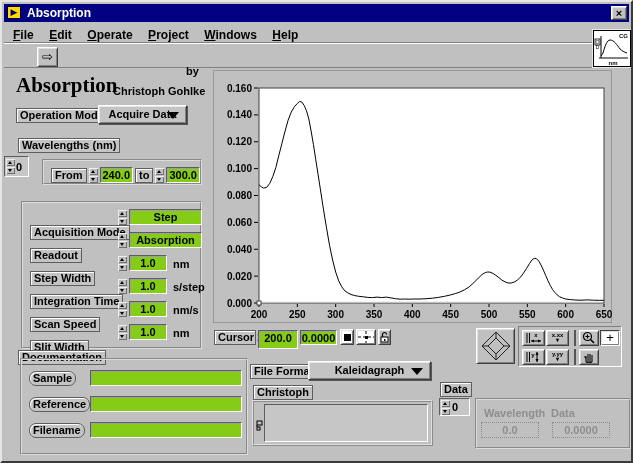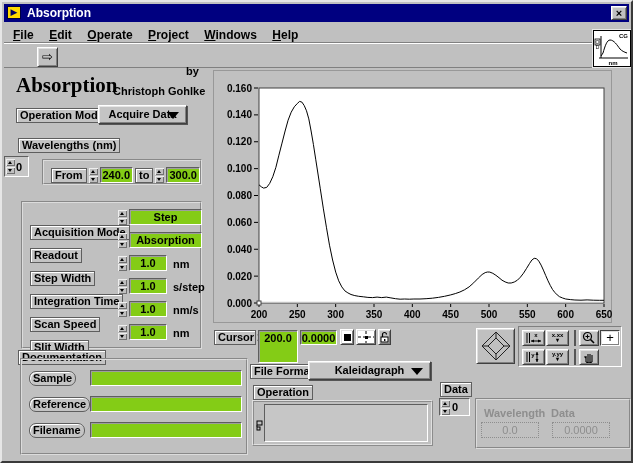--- a/index.html
+++ b/index.html
@@ -92,21 +92,21 @@
   .doc-row .valbox { position:absolute; left:62px; top:2px; width:152px; height:16px; }
 
   
   #graph { position:absolute; left:211px; top:68px; width:399px; height:253px;
     border:1px solid #989898; background:#c0c0c0; }
   #chart { overflow:visible; }
   #chart text { font-family:"Liberation Sans",sans-serif; font-size:10px; font-weight:bold; fill:#000; }
 
   
   #cursor-name { left:212px; top:328px; width:42px; text-align:center; }
-  #cursor-x { position:absolute; left:256px; top:328px; width:40px; height:33px; }
+  #cursor-x { position:absolute; left:256px; top:328px; width:40px; height:19px; }
   #cursor-y { position:absolute; left:298px; top:328px; width:37px; height:15px; }
   #cursor-color { position:absolute; left:338px; top:327px; width:14px; height:16px; background:#fff; }
   #cursor-color b { width:7px; height:7px; background:#000; }
   #cursor-style { position:absolute; left:354px; top:327px; width:20px; height:16px; background:#fff; }
   #cursor-lock { position:absolute; left:376px; top:327px; width:13px; height:16px; }
 
   
   #pal-diamond { position:absolute; left:474px; top:326px; width:39px; height:36px; }
   #palette { position:absolute; left:516px; top:324px; width:104px; height:41px;
     border:1px solid; border-color:#808080 #fff #fff #808080; padding:2px 0 0 3px; }
@@ -132,21 +132,21 @@
   #data-label { left:438px; top:380px; }
   #data-spin { position:absolute; left:437px; top:396px; width:31px; height:18px;
     border:1px solid; border-color:#5e5e5e #fff #fff #5e5e5e; background:#c6c6c6;
     display:flex; align-items:center; padding-left:1px; gap:2px; }
   #data-spin .num { font-size:11px; font-weight:bold; }
   #data-frame { left:473px; top:396px; width:156px; height:51px;padding-left:24px; }
   .gray-lbl { position:absolute; font-size:11px; font-weight:bold; color:#8e8e8e; }
   #wl-ro-label { left:7px; top:7px; }
   #data-ro-label { left:74px; top:7px; }
   .ro-box { position:absolute; top:22px; height:16px; border:1px dotted #8e8e8e;
-    color:#8e8e8e; font-size:11px; font-weight:normal; text-align:center; line-height:14px; }
+    color:#8e8e8e; font-size:11px; font-weight:bold; text-align:center; line-height:14px; }
   #wl-ro-box { left:4px; width:58px; }
   #data-ro-box { left:75px; width:58px; }
 </style>
 </head>
 <body>
 
 <div id="win">
 
   <div id="titlebar">
     <div id="title-icon">▶</div>
@@ -419,21 +419,21 @@
         </svg>
       </div>
     </div>
   </div>
 
   <span class="lbl" id="fileformat-label">File Format</span>
   <div class="dd" id="fileformat-dd">
     <span>Kaleidagraph</span>
     <span class="arr"></span>
   </div>
-  <span class="lbl" id="filename-label">Operation</span>
+  <span class="lbl" id="filename-label">Christoph</span>
   <div id="path-ctl">
     <svg id="path-glyph" width="7" height="11" viewBox="0 0 7 11">
       <rect x="1" y="1" width="5" height="4" fill="none" stroke="#000"></rect>
       <rect x="1" y="7" width="3" height="3" fill="none" stroke="#000"></rect>
       <line x1="1" y1="5" x2="1" y2="7" stroke="#000"></line>
     </svg>
     <div id="path-inner"></div>
   </div>
 
   <span class="lbl" id="data-label">Data</span>

